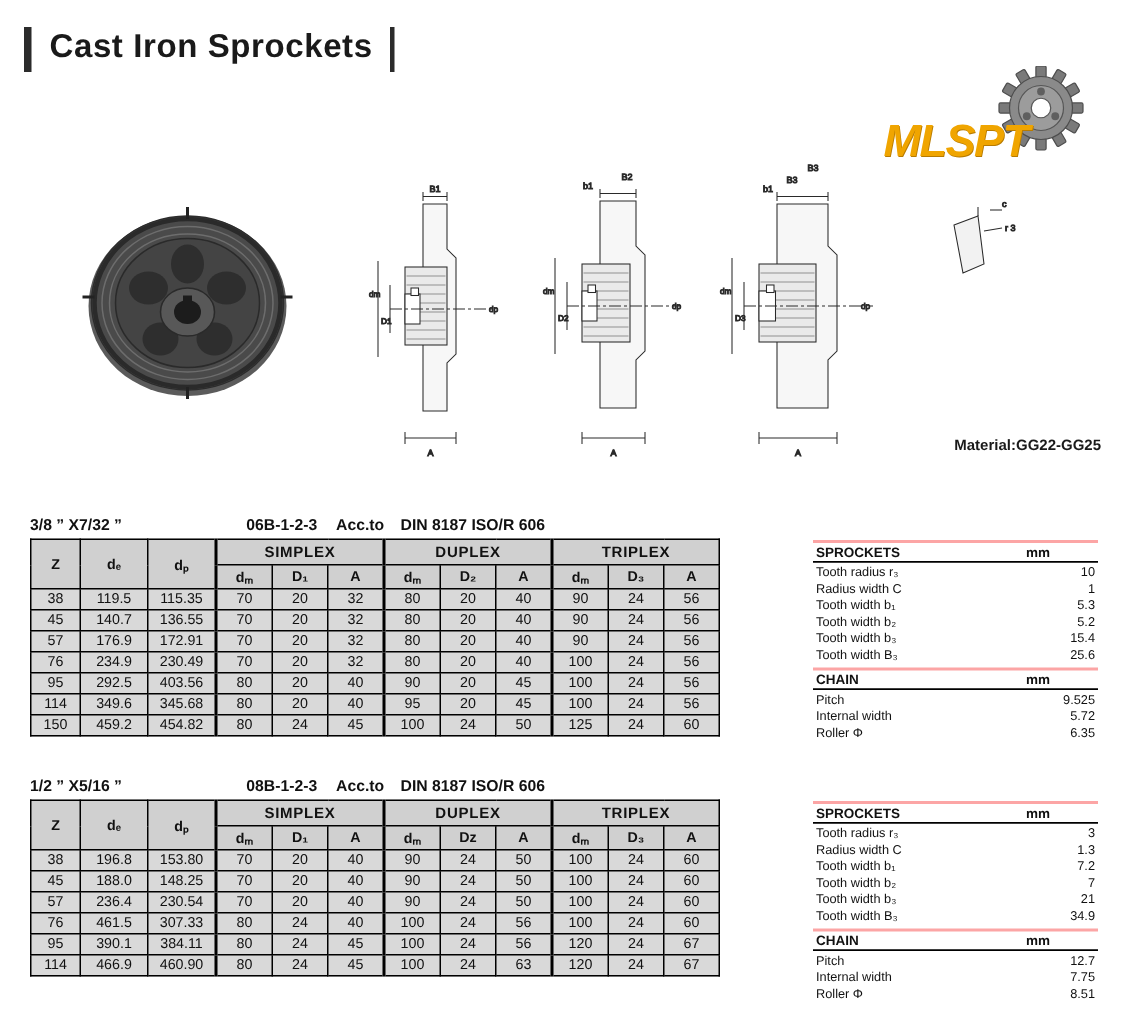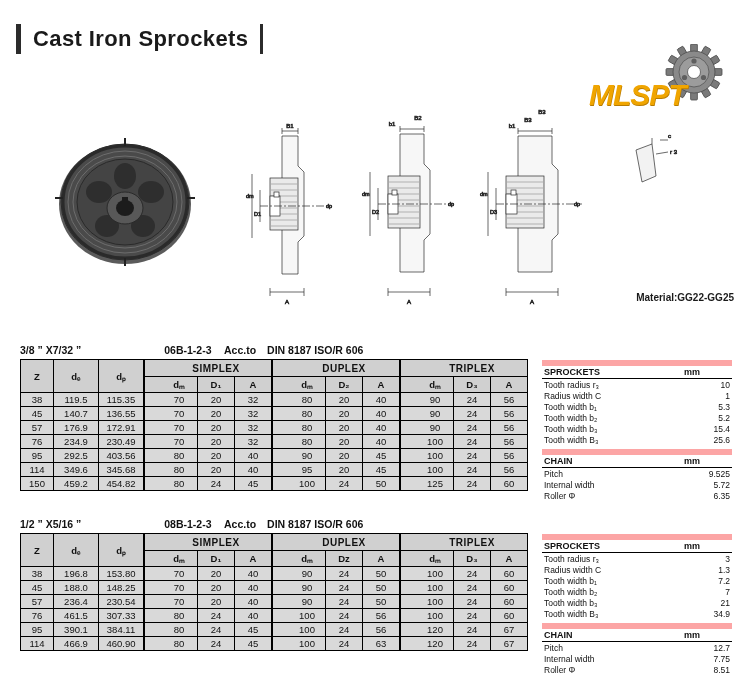--- a/index.html
+++ b/index.html
@@ -25,21 +25,21 @@
   .header {
     position: absolute;
     left: 0; top: 18px;
     width: 750px;
     height: 46px;
   }
   .title-wrap {
     position: absolute;
     left: 16px; top: 0;
     display: flex;
-    align-items: center;
+    align-items: flex-start;
     height: 42px;
   }
   .title-bar-left {
     width: 5px;
     height: 30px;
     background: #2b2b2b;
     margin-right: 12px;
   }
   .title-text {
     font-size: 22px;
@@ -137,39 +137,39 @@
   table.main thead th.grp {
     font-size: 10px;
     letter-spacing: 0.5px;
     height: 16px;
   }
   table.main tbody td {
     background: #d9d9d9;
     height: 13px;
   }
   table.main tbody td.zcol { font-weight: normal; }
-  table.main .sep-l { border-left: 2px solid #000; padding-left: 16px; }
+  table.main .sep-l { border-left: 2px solid #000; }
 
   
   table.side {
     border-collapse: collapse;
     font-size: 8.5px;
     width: 190px;
   }
   table.side td {
     padding: 0 2px;
     height: 11px;
     color: #111;
     border: none;
   }
   table.side td.val { text-align: right; width: 46px; }
   table.side tr.head td {
     font-weight: bold;
     border-bottom: 1px solid #000;
-    border-top: 6px solid #fca5a5;
+    border-top: 2px solid #fca5a5;
     font-size: 9px;
     height: 12px;
   }
   table.side tr.head td.val { text-align: left; }
 </style>
 </head>
 <body>
 
 <div class="page">
 

